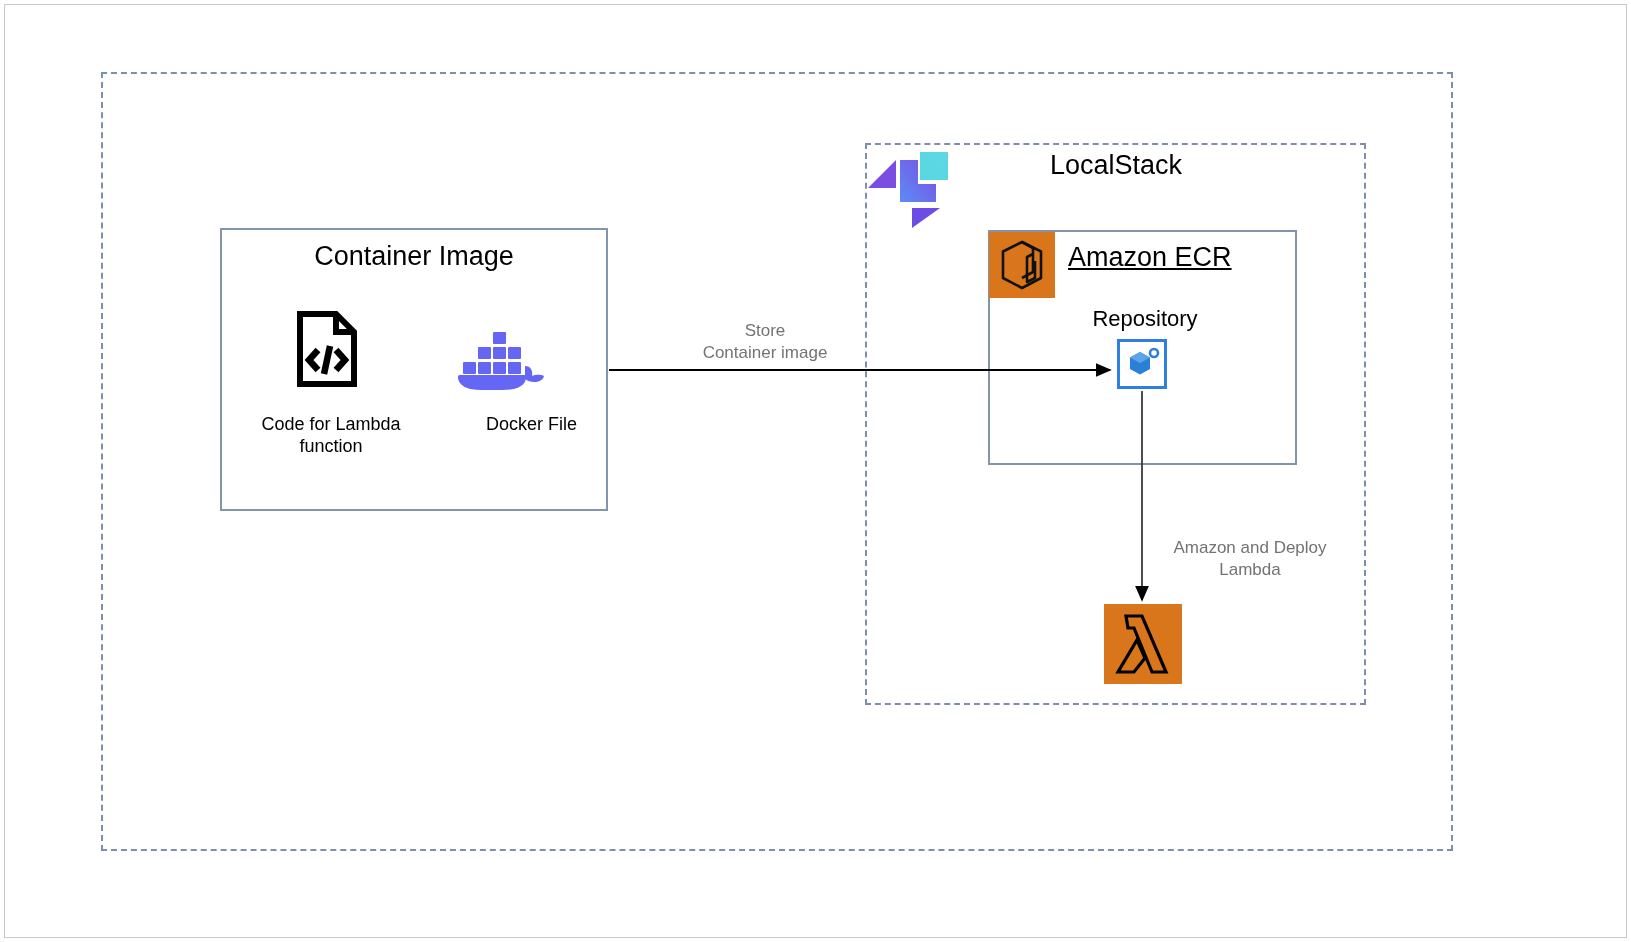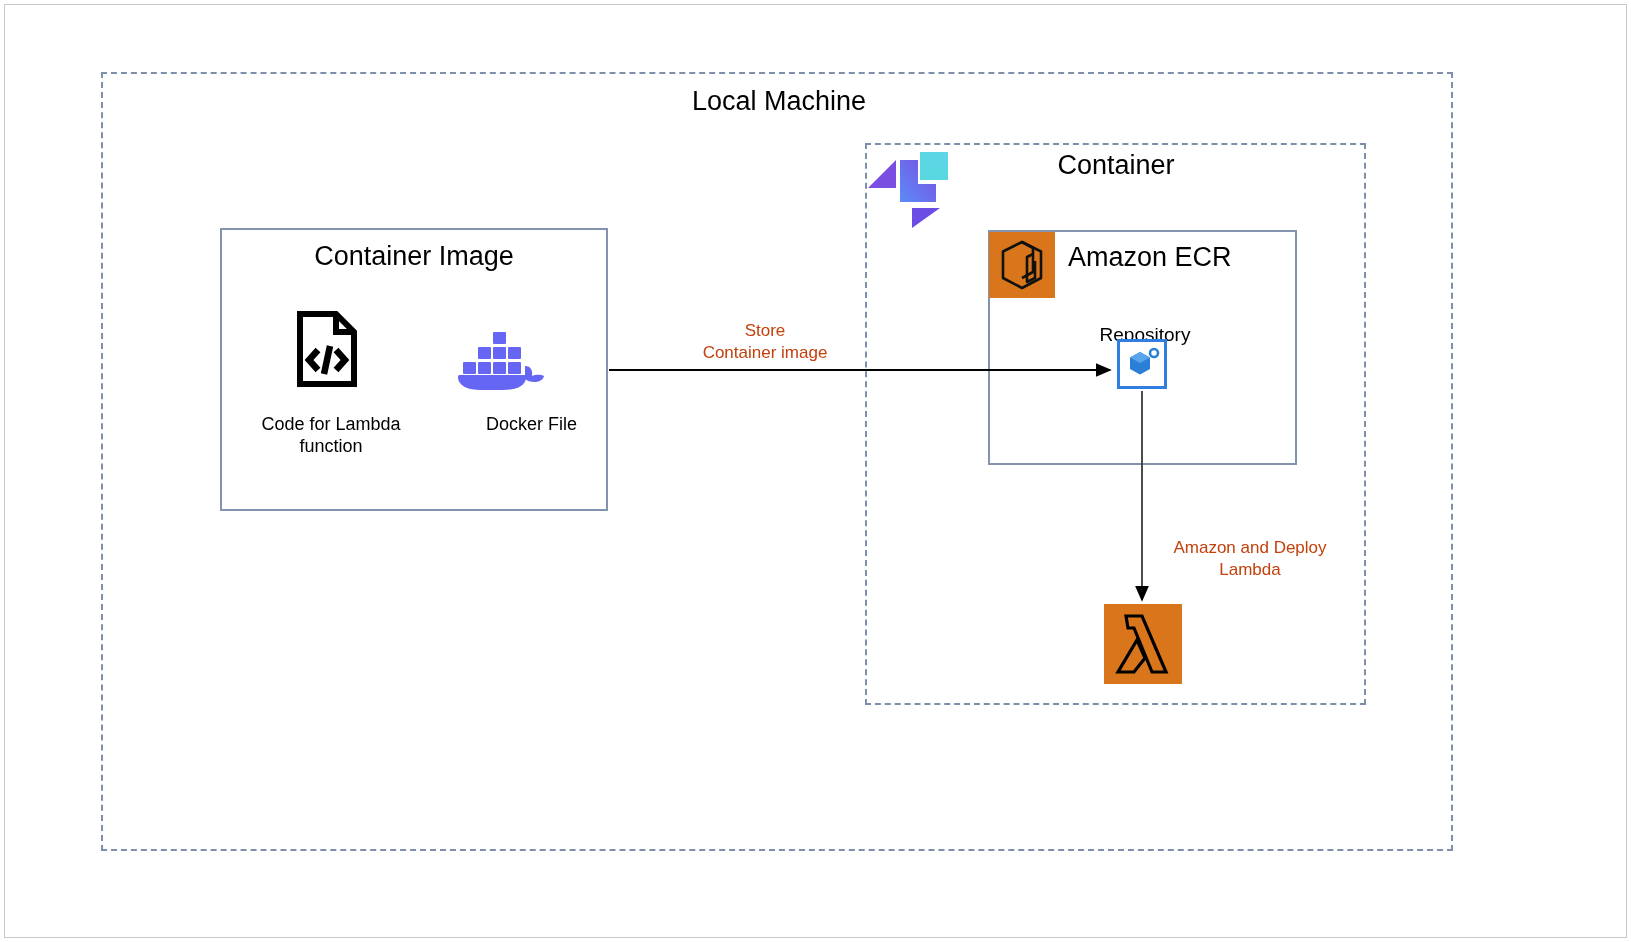--- a/index.html
+++ b/index.html
@@ -48,21 +48,21 @@
   .node-label{
     position:absolute;
     color:#000000;
     font-size:18px;
     line-height:22px;
     text-align:center;
     white-space:pre-line;
   }
   .edge-label{
     position:absolute;
-    color:#c2410c;
+    color:#737373;
     font-size:17px;
     line-height:22px;
     text-align:center;
     white-space:pre-line;
   }
 
   .icon-wrap{position:absolute;}
   .svg-ico{display:block;}
 
   
@@ -73,21 +73,20 @@
     pointer-events:none;
   }
 </style>
 </head>
 <body>
 
 <div id="canvas">
   <div id="frame"></div>
 
   <div class="dashed-box" style="left:101px; top:72px; width:1352px; height:779px;"></div>
-  <div class="box-title" style="left:601px; top:86px; width:356px;">Local Machine</div>
 
   <div class="solid-box" style="left:220px; top:228px; width:388px; height:283px;"></div>
   <div class="box-title" style="left:236px; top:241px; width:356px;">Container Image</div>
 
   <div class="icon-wrap" style="left:296px; top:310px; width:62px; height:78px;">
     <svg class="svg-ico" width="62" height="78" viewBox="0 0 62 78" aria-hidden="true">
       <path d="M4 4 H40 L58 22 V74 H4 Z" fill="#ffffff" stroke="#000000" stroke-width="6" stroke-linejoin="miter"></path>
       <path d="M40 4 V22 H58" fill="none" stroke="#000000" stroke-width="6" stroke-linejoin="miter"></path>
       <path d="M22 40 L13 50 L22 60" fill="none" stroke="#000000" stroke-width="6.5" stroke-linecap="butt" stroke-linejoin="miter"></path>
       <path d="M40 40 L49 50 L40 60" fill="none" stroke="#000000" stroke-width="6.5" stroke-linecap="butt" stroke-linejoin="miter"></path>
@@ -114,21 +113,21 @@
                  C71 58 61 62 48 62 H26 C13 62 3 58 3 49 Z"></path>
 
         <path d="M70 38 C76 38 78 43 77 48 C80 47 84 46 89 48
                  C88 52 84 54 79 54 C76 54 72 53 70 51 Z"></path>
       </g>
     </svg>
   </div>
   <div class="node-label" style="left:425px; top:413px; width:152px;text-align:right;">Docker File</div>
 
   <div class="dashed-box" style="left:865px; top:143px; width:501px; height:562px;"></div>
-  <div class="box-title" style="left:960px; top:150px; width:312px;">Container</div>
+  <div class="box-title" style="left:960px; top:150px; width:312px;">LocalStack</div>
 
   <div class="icon-wrap" style="left:866px; top:150px; width:84px; height:80px;">
     <svg class="svg-ico" width="84" height="80" viewBox="0 0 84 80" aria-hidden="true">
       <defs>
         <linearGradient id="lsL" x1="0" y1="1" x2="1" y2="0">
           <stop offset="0%" stop-color="#5b8cf7"></stop>
           <stop offset="100%" stop-color="#7a4ee0"></stop>
         </linearGradient>
         <linearGradient id="lsSq" x1="0" y1="1" x2="1" y2="0">
           <stop offset="0%" stop-color="#57d8e0"></stop>
@@ -151,23 +150,23 @@
   <div class="icon-wrap" style="left:989px; top:232px; width:66px; height:66px;">
     <svg class="svg-ico" width="66" height="66" viewBox="0 0 66 66" aria-hidden="true">
       <rect x="0" y="0" width="66" height="66" fill="#d9761c"></rect>
       <g fill="none" stroke="#111111" stroke-width="2.6" stroke-linejoin="round">
         <path d="M33 10 L52 19.5 V46 L33 56 L14 46 V19.5 Z"></path>
         <path d="M33 10 L44 16 V40 L33 46"></path>
         <path d="M44 22 L38 25 V50 L46 46 V29"></path>
       </g>
     </svg>
   </div>
-  <div class="box-title" style="left:1068px; top:242px; width:220px; text-align:left;">Amazon ECR</div>
-
-  <div class="node-label" style="left:1060px; top:324px; width:170px; font-size:19px;">Repository</div>
+  <div class="box-title" style="left:1068px; top:242px; width:220px; text-align:left;text-decoration:underline;">Amazon ECR</div>
+
+  <div class="node-label" style="left:1060px; top:308px; width:170px; font-size:22px;">Repository</div>
 
   <div class="icon-wrap" style="left:1117px; top:339px; width:50px; height:50px;">
     <svg class="svg-ico" width="50" height="50" viewBox="0 0 50 50" aria-hidden="true">
       <rect x="1.5" y="1.5" width="47" height="47" fill="#ffffff" stroke="#2e7fe0" stroke-width="3"></rect>
       <g fill="#2b7fd6">
         <path d="M23 13 L33 18.5 V30 L23 35.5 L13 30 V18.5 Z"></path>
       </g>
       <path d="M23 13 L33 18.5 L23 24 L13 18.5 Z" fill="#5aa4ea"></path>
       <circle cx="37" cy="14" r="4" fill="none" stroke="#2b7fd6" stroke-width="2.6"></circle>
     </svg>

